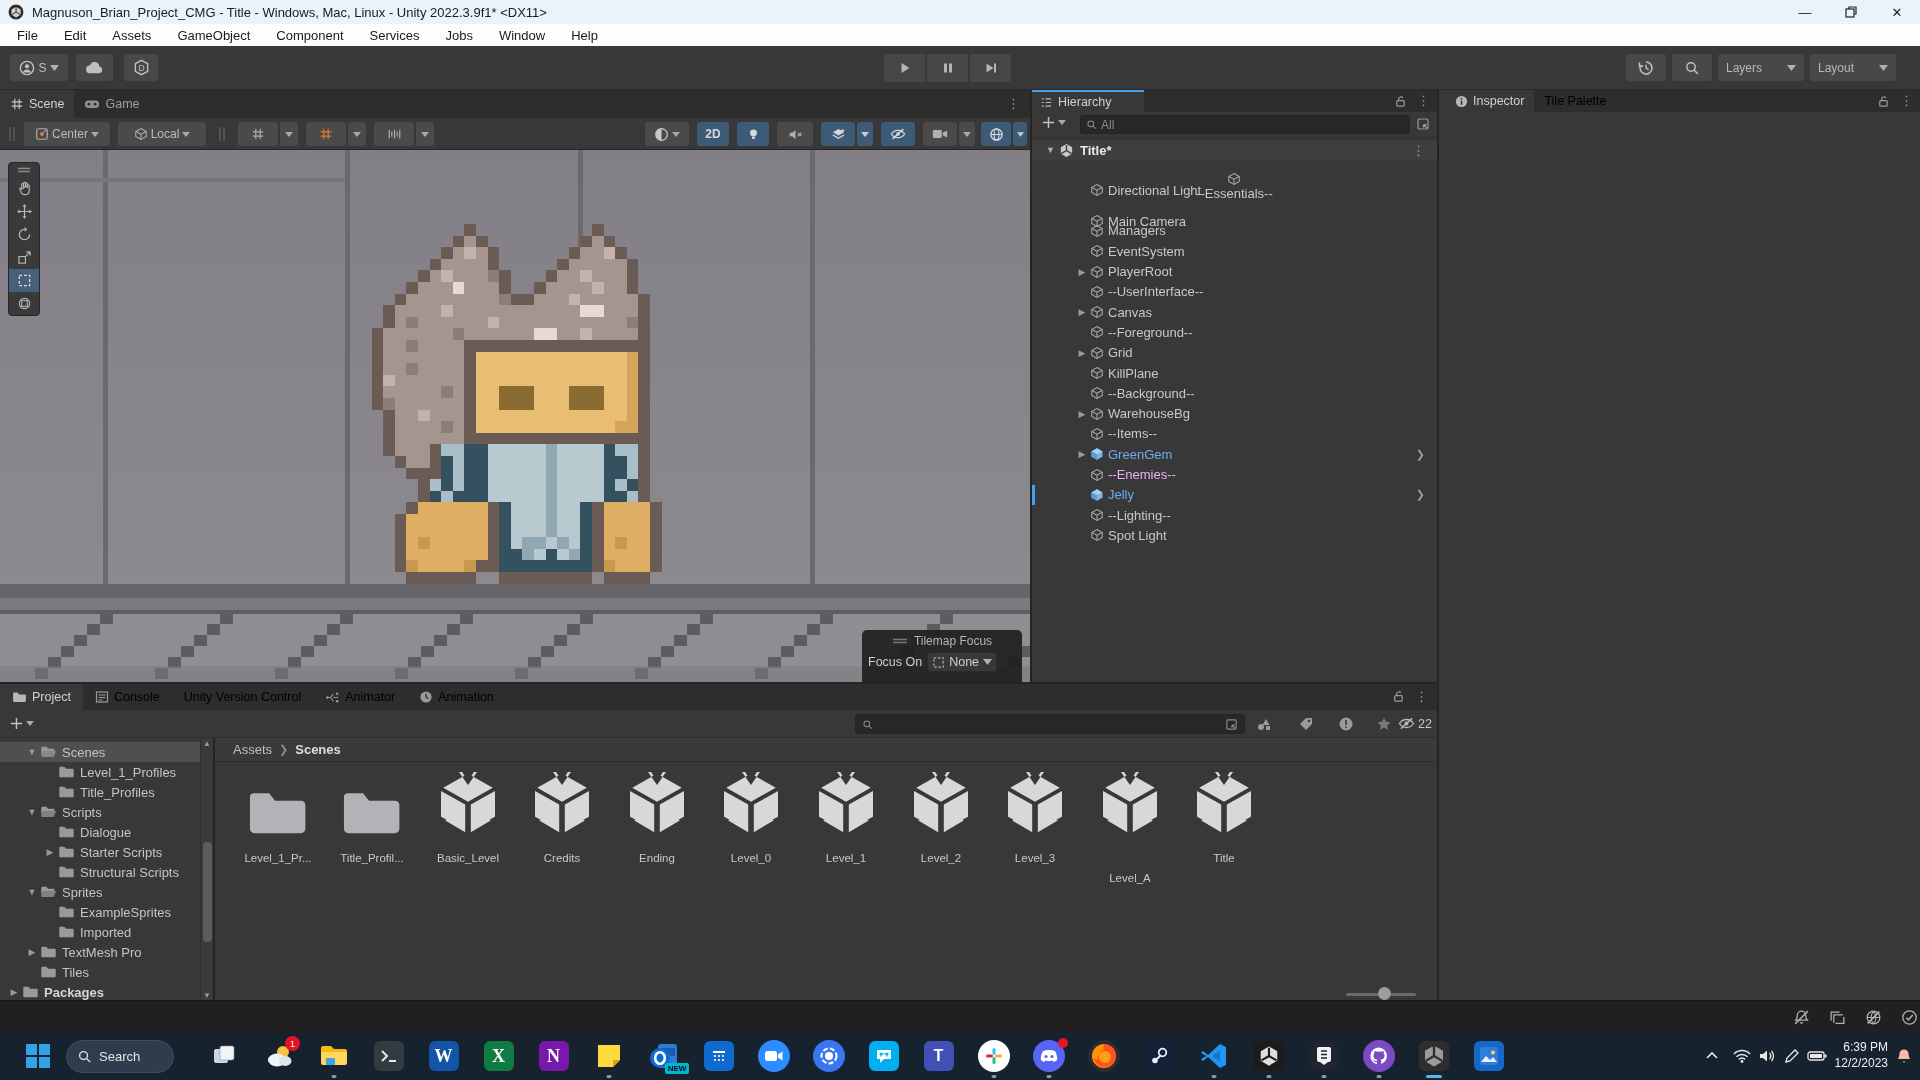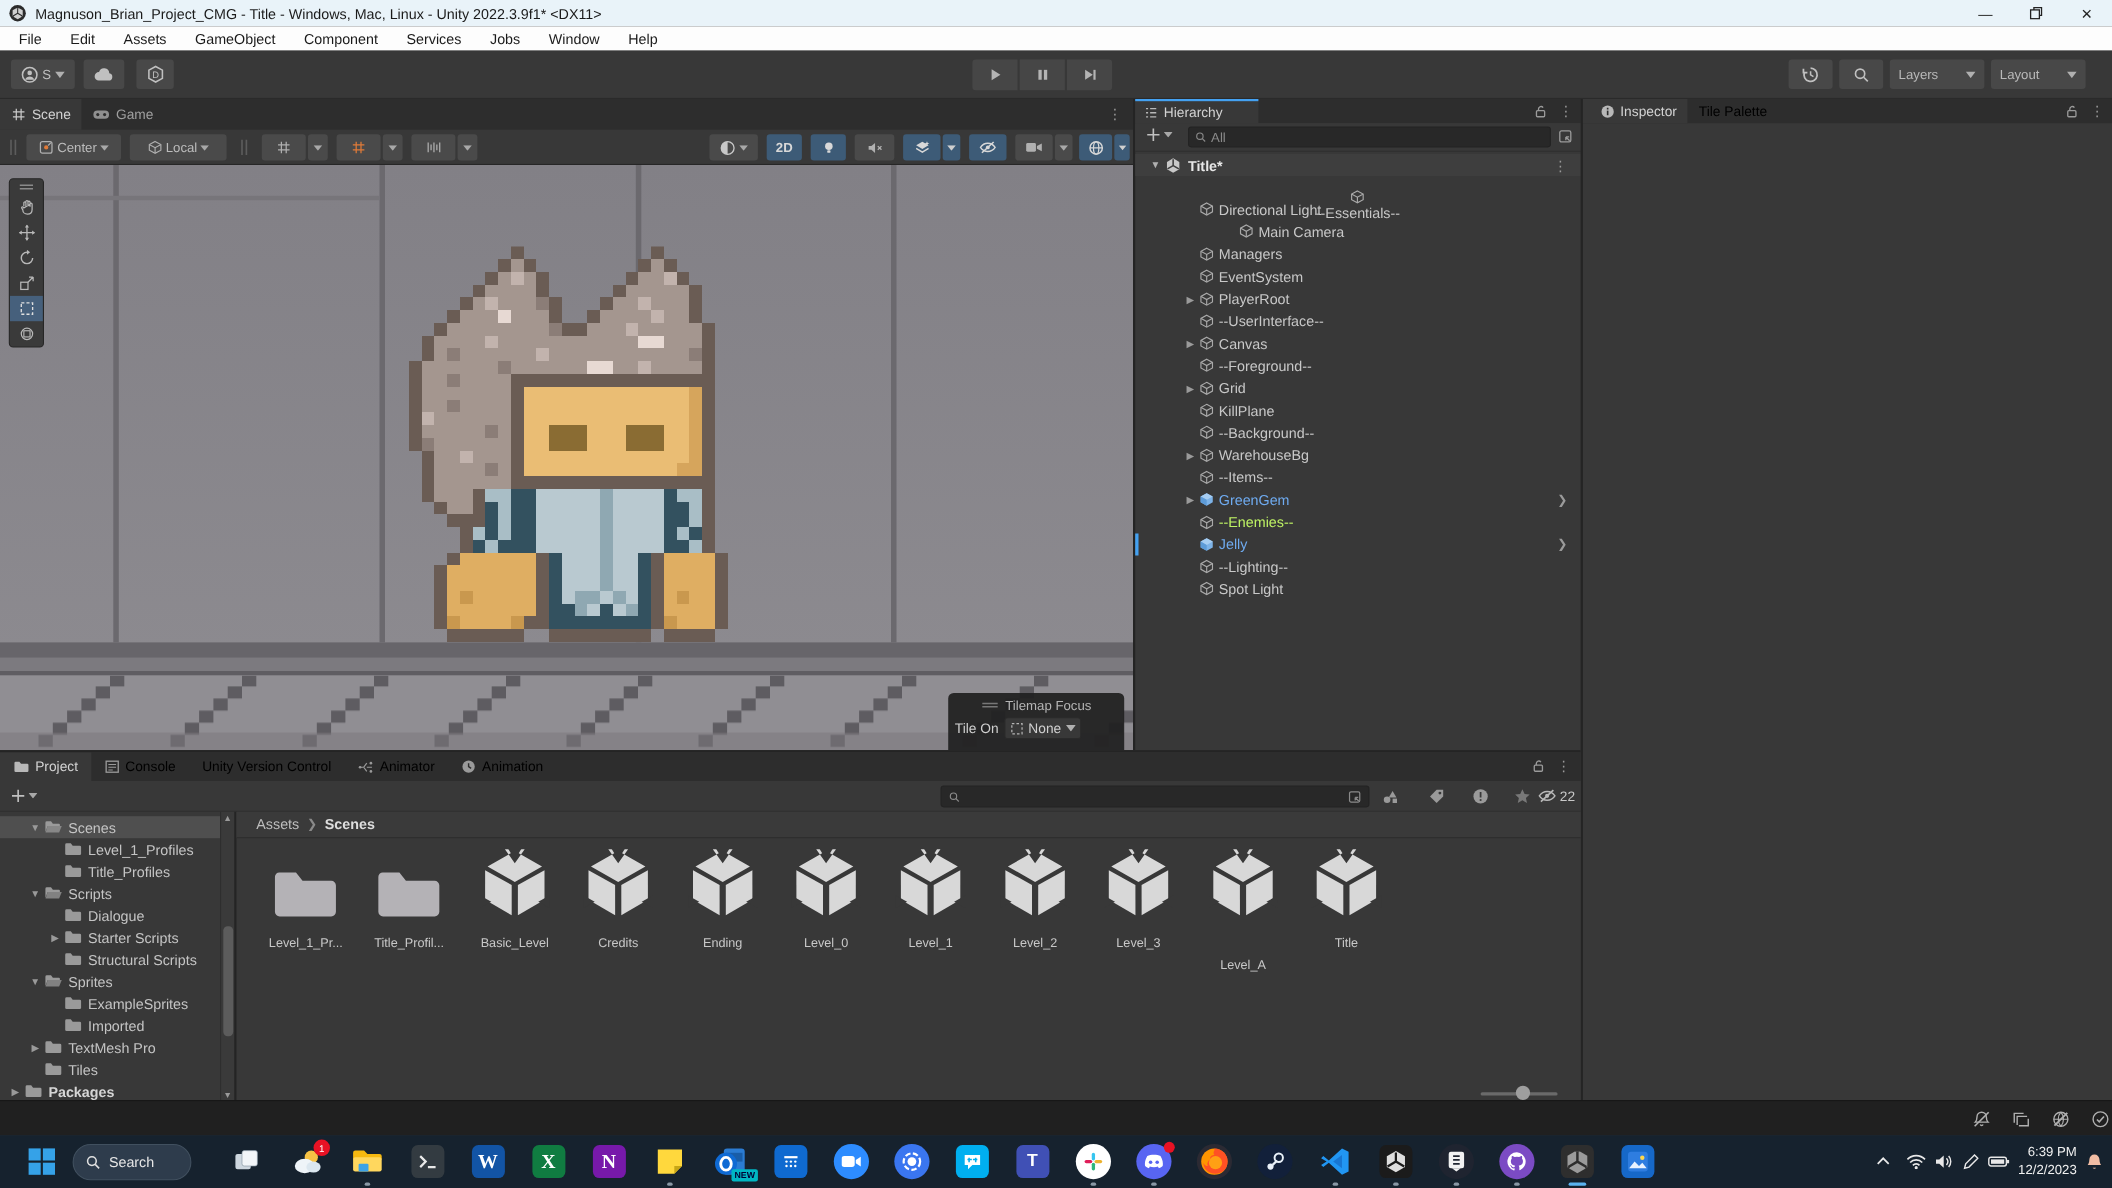--- a/index.html
+++ b/index.html
@@ -1025,21 +1025,21 @@
           </div>
         </div>
         <div class="abs" style="left: 862px; top: 480px; width: 160px; height: 52px; background: rgba(32, 32, 32, 0.93); border-radius: 5px 5px 0px 0px;">
           <div style="display:flex;align-items:center;justify-content:center;gap:6px;height:22px">
             <svg width="16" height="6" viewBox="0 0 16 6">
               <path d="M1 1.5h14M1 4.5h14" stroke="#777" stroke-width="1.3"></path>
             </svg>
             <span style="font-size:12px;color:#b5b5b5">Tilemap Focus</span>
           </div>
 <div style="display:flex;align-items:center;padding-left:6px;gap:5px">
-            <span style="font-size:12.5px;color:#cfcfcf">Tile On</span>
+            <span style="font-size:12.5px;color:#cfcfcf">Focus On</span>
 <div style="display:flex;align-items:center;background:#383838;border:1px solid #2a2a2a;border-radius:3px;height:20px;padding:0 4px;gap:4px">
               <svg width="13" height="13" viewBox="0 0 14 14">
                 <rect x="2" y="2" width="10" height="10" fill="none" stroke="#b5b5b5" stroke-width="1.2" stroke-dasharray="2.5 2"></rect>
               </svg>
               <span style="font-size:12.5px;color:#cfcfcf">None</span>
               <svg width="9" height="6" viewBox="0 0 9 6">
                 <path d="M0 0h9L4.5 6z" fill="#b0b0b0"></path>
               </svg>
             </div>
           </div>
@@ -1112,21 +1112,21 @@
       <div class="hrow" style="top: 90.3px;">
         <span class="arrow" style="margin-left:44px"></span>
         <span class="cube" style="margin:0 4px 0 2px">
           <svg width="14" height="14" viewBox="0 0 16 16">
             <path d="M8 1.8 14 5.1v5.8L8 14.2 2 10.9V5.1z" fill="none" stroke="#a9a9a9" stroke-width="1.2"></path>
             <path d="M2.3 5.2 8 8.3l5.7-3.1M8 8.3v5.6" fill="none" stroke="#a9a9a9" stroke-width="1.2"></path>
           </svg>
         </span>
         <span style="color:#c8c8c8">Directional Light</span>
       </div>
-      <div class="hrow" style="top: 110px; padding-left: 36px;">
+      <div class="hrow" style="top: 121px;">
         <span class="arrow" style="margin-left:44px"></span>
         <span class="cube" style="margin:0 4px 0 2px">
           <svg width="14" height="14" viewBox="0 0 16 16">
             <path d="M8 1.8 14 5.1v5.8L8 14.2 2 10.9V5.1z" fill="none" stroke="#a9a9a9" stroke-width="1.2"></path>
             <path d="M2.3 5.2 8 8.3l5.7-3.1M8 8.3v5.6" fill="none" stroke="#a9a9a9" stroke-width="1.2"></path>
           </svg>
         </span>
         <span style="color:#c8c8c8">Main Camera</span>
       </div>
       <div class="hrow" style="top: 130.9px;">
@@ -1252,21 +1252,21 @@
         <span style="position:absolute;right:12px;color:#9a9a9a;font-size:11px">❯</span>
       </div>
       <div class="hrow" style="top: 374.5px;">
         <span class="arrow" style="margin-left:44px"></span>
         <span class="cube" style="margin:0 4px 0 2px">
           <svg width="14" height="14" viewBox="0 0 16 16">
             <path d="M8 1.8 14 5.1v5.8L8 14.2 2 10.9V5.1z" fill="none" stroke="#a9a9a9" stroke-width="1.2"></path>
             <path d="M2.3 5.2 8 8.3l5.7-3.1M8 8.3v5.6" fill="none" stroke="#a9a9a9" stroke-width="1.2"></path>
           </svg>
         </span>
-        <span style="color:#bef264">--Enemies--</span>
+        <span style="color:#f0abfc">--Enemies--</span>
       </div>
       <div class="hrow" style="top: 394.8px;">
         <span style="position:absolute;left:0;top:0;width:3px;height:20px;background:#44a1f1"></span>
         <span class="arrow" style="margin-left:44px"></span>
         <span class="cube" style="margin:0 4px 0 2px">
           <svg width="14" height="14" viewBox="0 0 16 16">
             <path d="M8 1.5 14.3 5v6L8 14.5 1.7 11V5z" fill="#7db3e8"></path>
             <path d="M8 1.5 14.3 5 8 8.4 1.7 5z" fill="#a6cdf2"></path>
             <path d="M8 8.4v6.1L1.7 11V5z" fill="#5d9bd8"></path>
           </svg>

